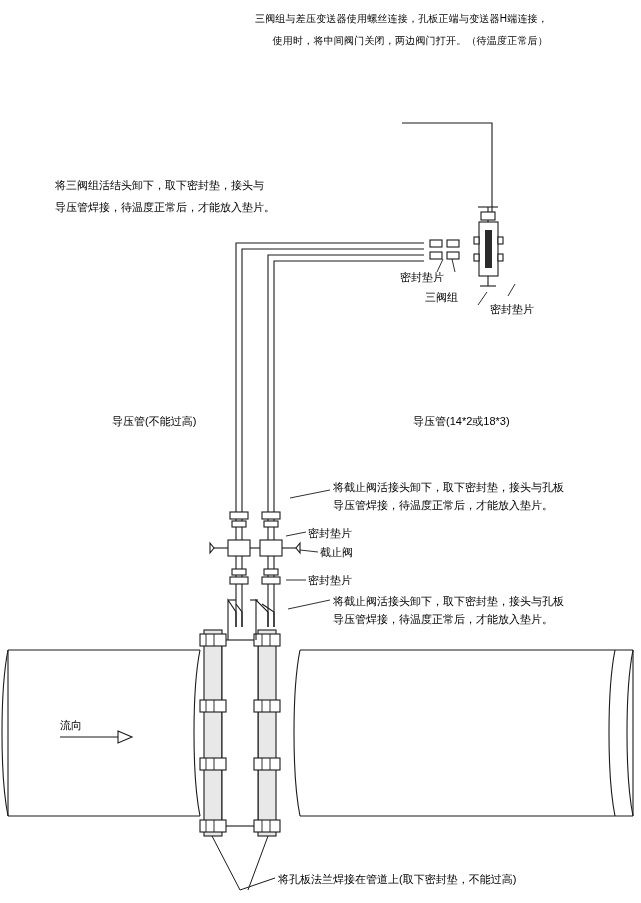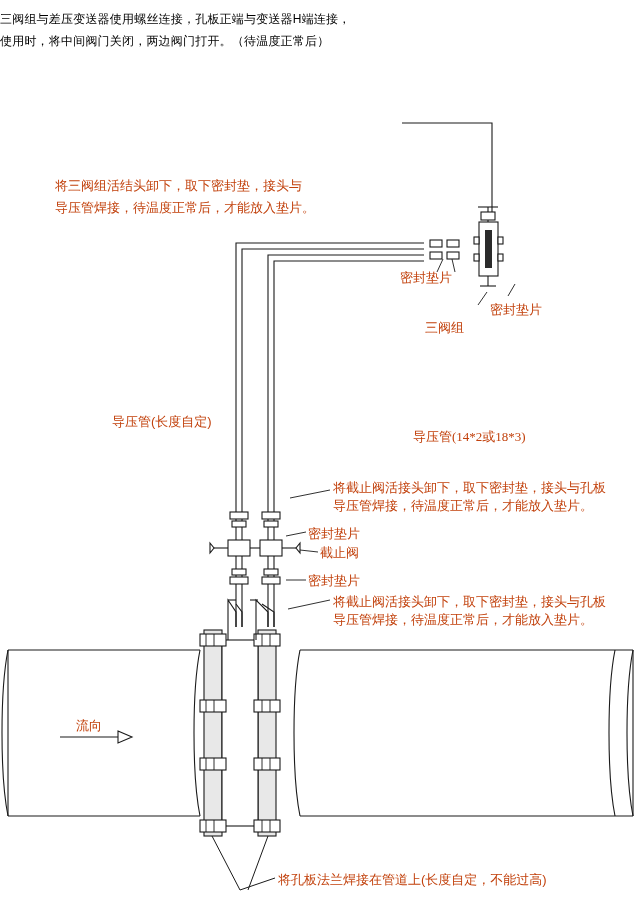--- a/index.html
+++ b/index.html
@@ -16,33 +16,33 @@
     width: 641px;
     height: 903px;
     overflow: hidden;
     background: #ffffff;
   }
   .hdr {
     position: absolute;
     left: 0;
     top: 8px;
     width: 548px;
-    text-align: left;
-    font-size: 12px;
+    text-align: right;
+    font-size: 10px;
     line-height: 22px;
     letter-spacing: 0.2px;
     color: #000;
   }
   .hdr div { white-space: nowrap; }
 
   .lbl {
     position: absolute;
-    font-size: 13px;
+    font-size: 11px;
     line-height: 19px;
-    color: #c2410c;
+    color: #000000;
     white-space: nowrap;
   }
 
   svg.diagram {
     position: absolute;
     left: 0;
     top: 0;
     width: 641px;
     height: 903px;
   }
@@ -215,33 +215,33 @@
         <path d="M240,890 L275,878"></path>
       </g>
 
     </g>
   </svg>
 
   <div class="lbl" style="left:55px; top:176px;">将三阀组活结头卸下，取下密封垫，接头与</div>
   <div class="lbl" style="left:55px; top:198px;">导压管焊接，待温度正常后，才能放入垫片。</div>
 
   <div class="lbl" style="left:400px; top:268px;">密封垫片</div>
-  <div class="lbl" style="left:425px; top:318px;">三阀组</div>
+  <div class="lbl" style="left:425px; top:288px;">三阀组</div>
   <div class="lbl" style="left:490px; top:300px;">密封垫片</div>
 
-  <div class="lbl" style="left:112px; top:412px;">导压管(长度自定)</div>
-  <div class="lbl" style="left:413px; top:427px;font-family:Liberation Serif, serif;">导压管(14*2或18*3)</div>
+  <div class="lbl" style="left:112px; top:412px;">导压管(不能过高)</div>
+  <div class="lbl" style="left:413px; top:412px;">导压管(14*2或18*3)</div>
 
   <div class="lbl" style="left:333px; top:478px;">将截止阀活接头卸下，取下密封垫，接头与孔板</div>
   <div class="lbl" style="left:333px; top:496px;">导压管焊接，待温度正常后，才能放入垫片。</div>
 
   <div class="lbl" style="left:308px; top:524px;">密封垫片</div>
   <div class="lbl" style="left:320px; top:543px;">截止阀</div>
   <div class="lbl" style="left:308px; top:571px;">密封垫片</div>
 
   <div class="lbl" style="left:333px; top:592px;">将截止阀活接头卸下，取下密封垫，接头与孔板</div>
   <div class="lbl" style="left:333px; top:610px;">导压管焊接，待温度正常后，才能放入垫片。</div>
 
-  <div class="lbl" style="left:76px; top:716px;">流向</div>
-
-  <div class="lbl" style="left:278px; top:870px;">将孔板法兰焊接在管道上(长度自定，不能过高)</div>
+  <div class="lbl" style="left:60px; top:716px;">流向</div>
+
+  <div class="lbl" style="left:278px; top:870px;">将孔板法兰焊接在管道上(取下密封垫，不能过高)</div>
 
 </div>
 
 </body></html>

